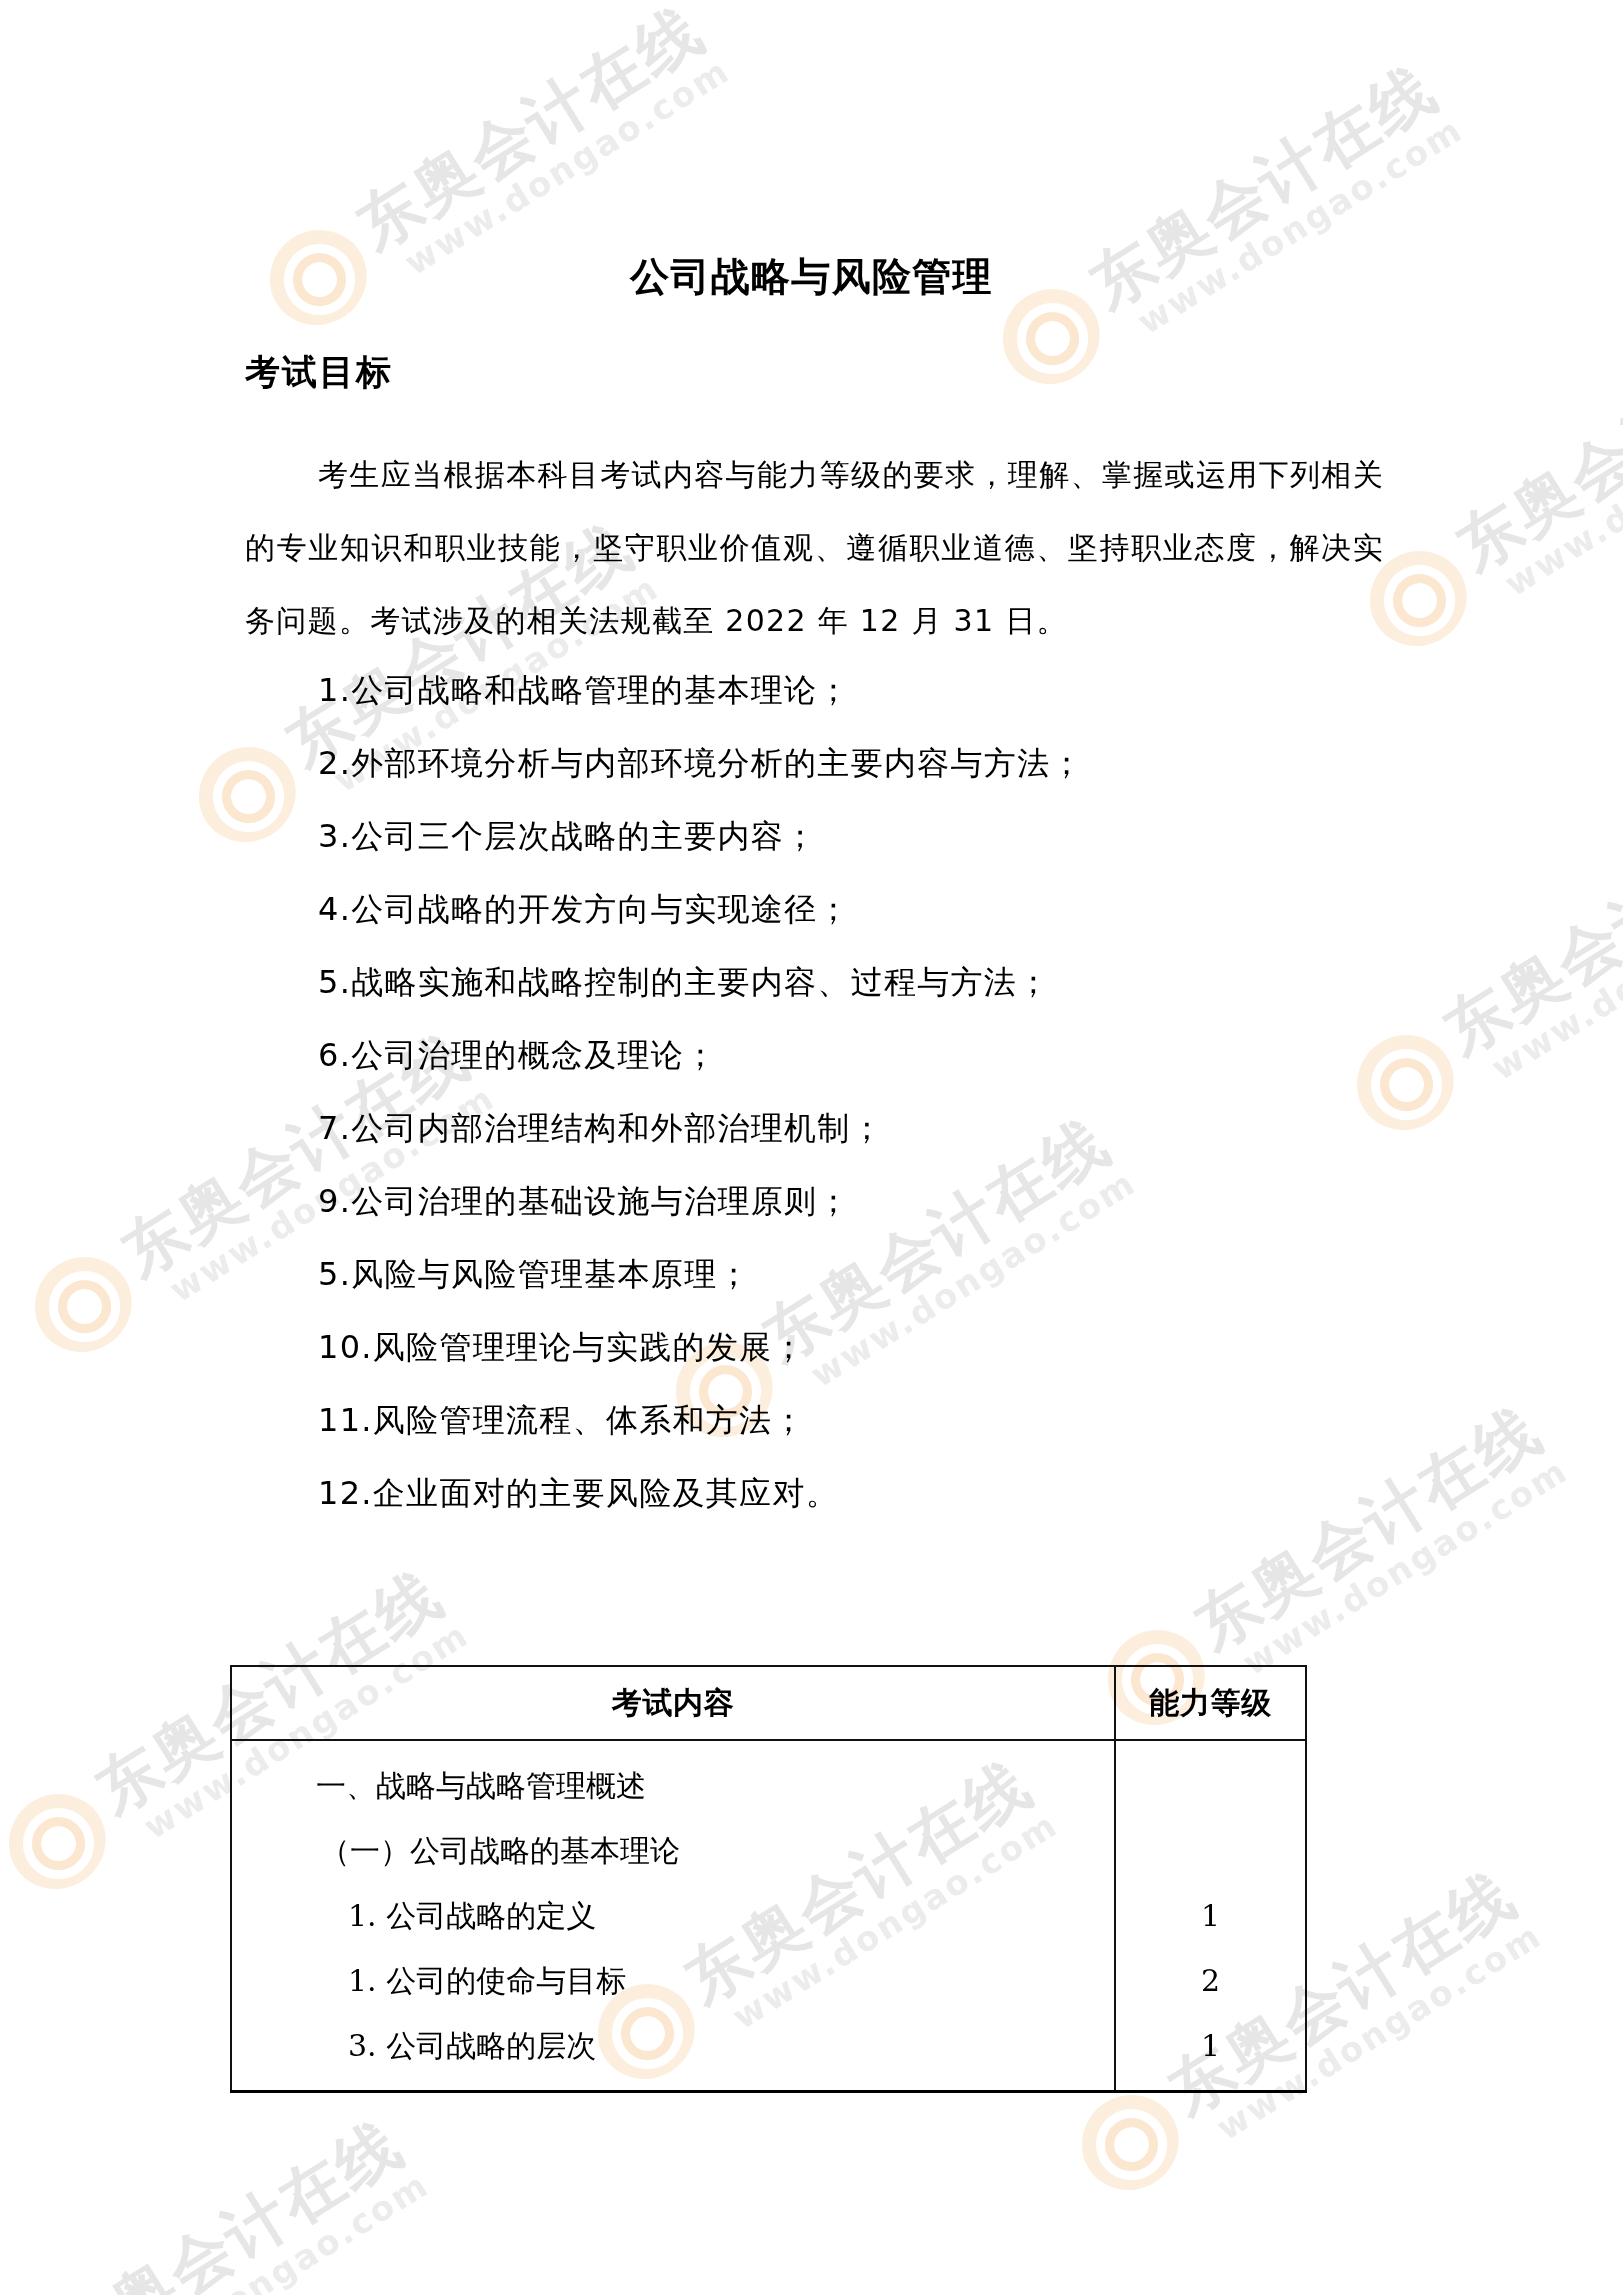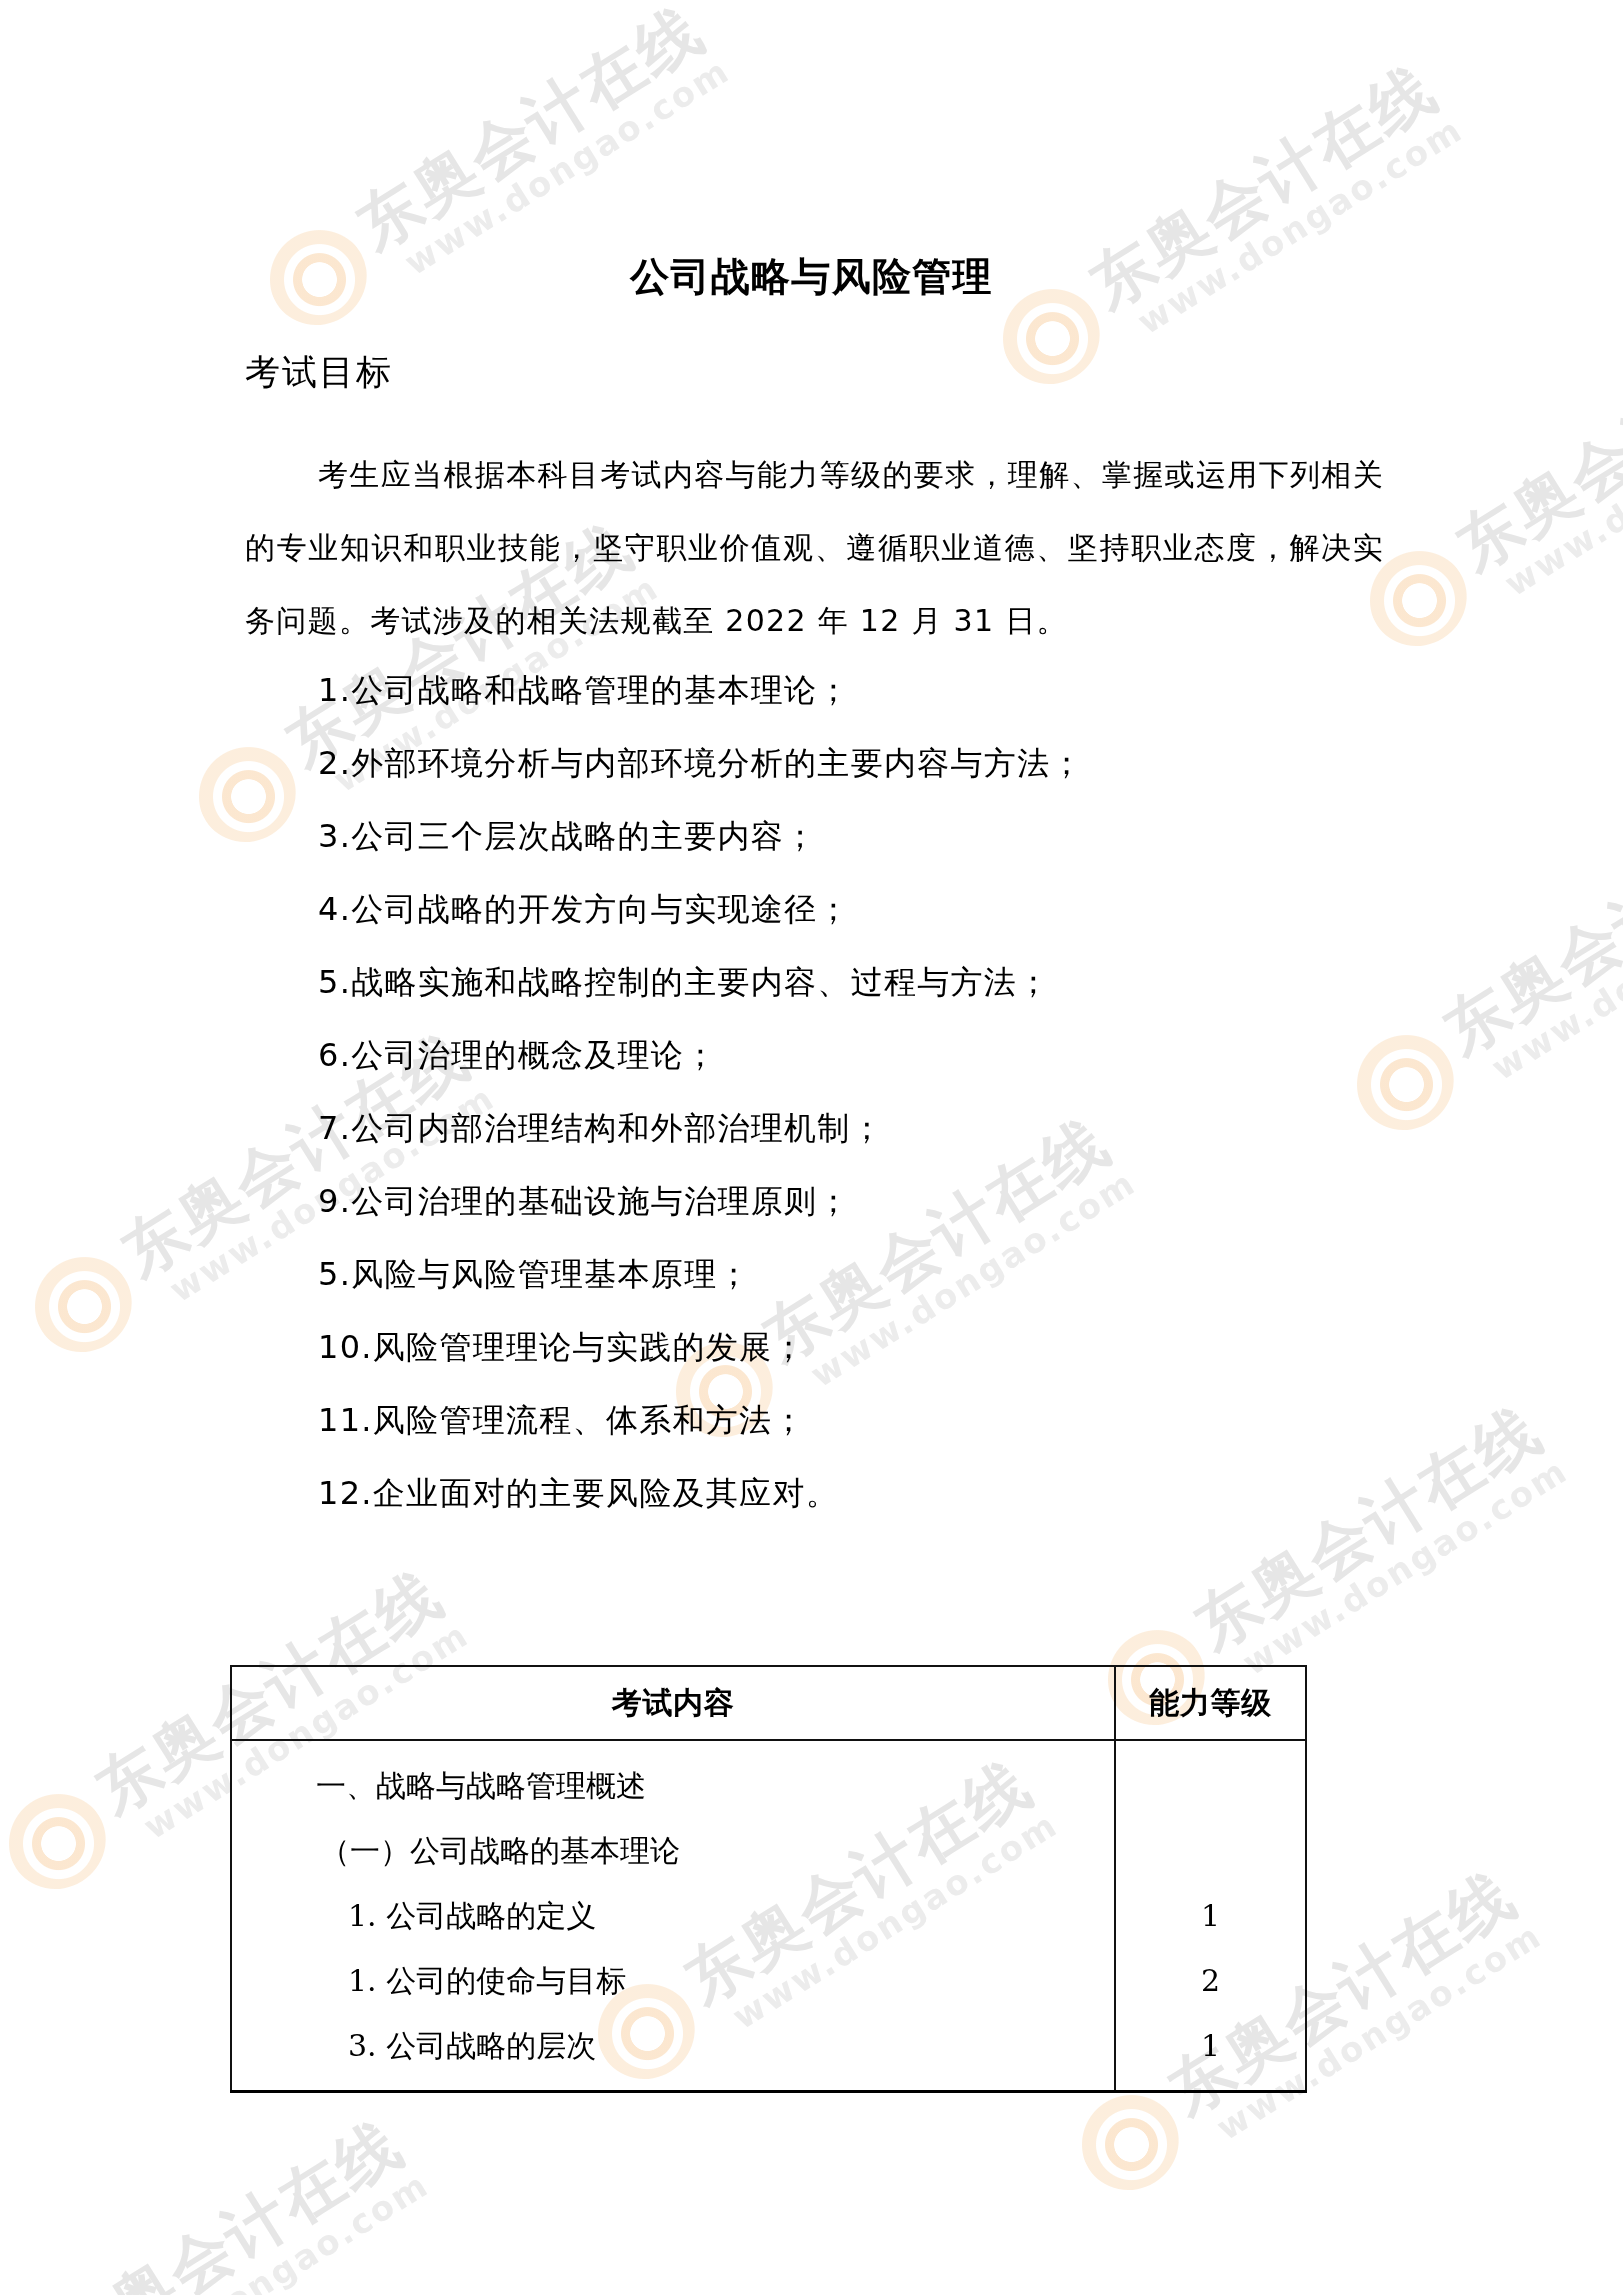--- a/index.html
+++ b/index.html
@@ -74,21 +74,21 @@
       top: 247px;
       text-align: center;
       font-size: 39px;
       font-weight: bold;
       line-height: 59px;
       letter-spacing: 1.3px;
     }
     .section-heading {
       position: absolute;
       font-size: 35px;
-      font-weight: normal;
+      font-weight: bold;
       line-height: 52px;
       letter-spacing: 2px;
     }
     .h-objectives { left: 245px; top: 346px; }
     .h-content    { left: 306px; top: 1562px; font-weight: normal; letter-spacing: 3.9px; }
 
     .intro-para {
       position: absolute;
       left: 245px;
       width: 1139px;

